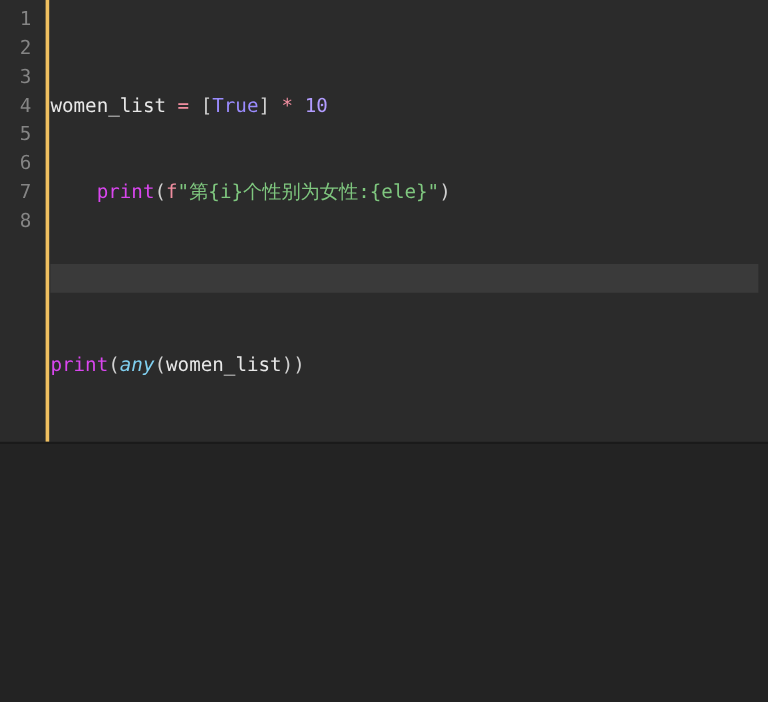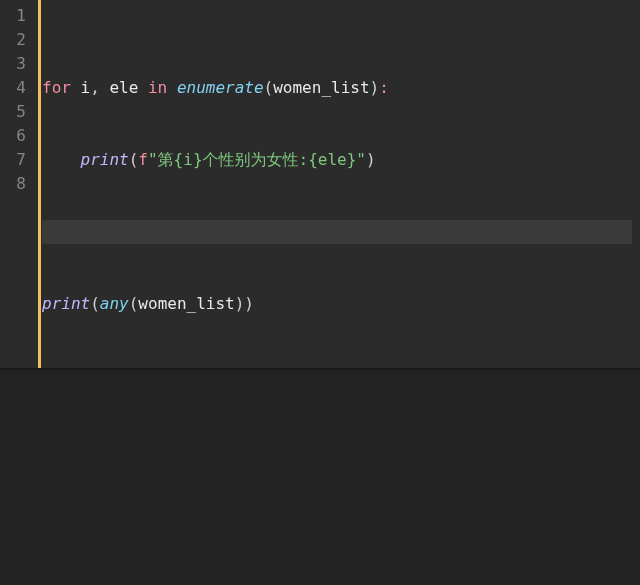--- a/index.html
+++ b/index.html
@@ -34,21 +34,21 @@
     white-space: pre;
   }
   .code .line { height: 24px; position: relative; }
   .line.current { background: #3a3a3a; }
   .comment { color: #808080; font-style: italic; }
   .ident { color: #e8e8e8; }
   .op { color: #f08ea0; }
   .keyword { color: #f08ea0; }
   .const { color: #9b8cff; }
   .num { color: #b29cff; }
-  .func { color: #c4b5fd; font-style: italic; }
+  .func { color: #d946ef; }
   .builtin { color: #80d0f0; font-style: italic; }
   .string { color: #7fc77f; }
   .fprefix { color: #f08ea0; }
   .paren { color: #d0d0d0; }
   .left-bar {
     position: absolute;
     left: 0; top: 0; bottom: 0;
     width: 3px;
     background: #f0c060;
   }
@@ -62,18 +62,18 @@
     <div>2</div>
     <div>3</div>
     <div>4</div>
     <div>5</div>
     <div>6</div>
     <div>7</div>
     <div>8</div>
   </div>
   <div class="code" style="position:relative;">
     <div class="left-bar"></div>
-    <div class="line"><span class="keyword">for</span><span class="ident"> i</span><span class="paren">, </span><span class="ident">ele </span><span class="keyword">in</span><span> </span><span class="builtin">enumerate</span><span class="paren">(</span><span class="ident">women_list</span><span class="paren">)</span><span class="op">:</span></div>
+    <div class="line"><span class="ident">women_list</span><span class="op"> = </span><span class="paren">[</span><span class="const">True</span><span class="paren">]</span><span class="op"> * </span><span class="num">10</span></div>
     <div class="line">    <span class="func">print</span><span class="paren">(</span><span class="fprefix">f</span><span class="string">"第{i}个性别为女性:{ele}"</span><span class="paren">)</span></div>
     <div class="line current">    </div>
     <div class="line"><span class="func">print</span><span class="paren">(</span><span class="builtin">any</span><span class="paren">(</span><span class="ident">women_list</span><span class="paren">)</span><span class="paren">)</span></div>
   </div>
 </div>
 
 </body></html>

